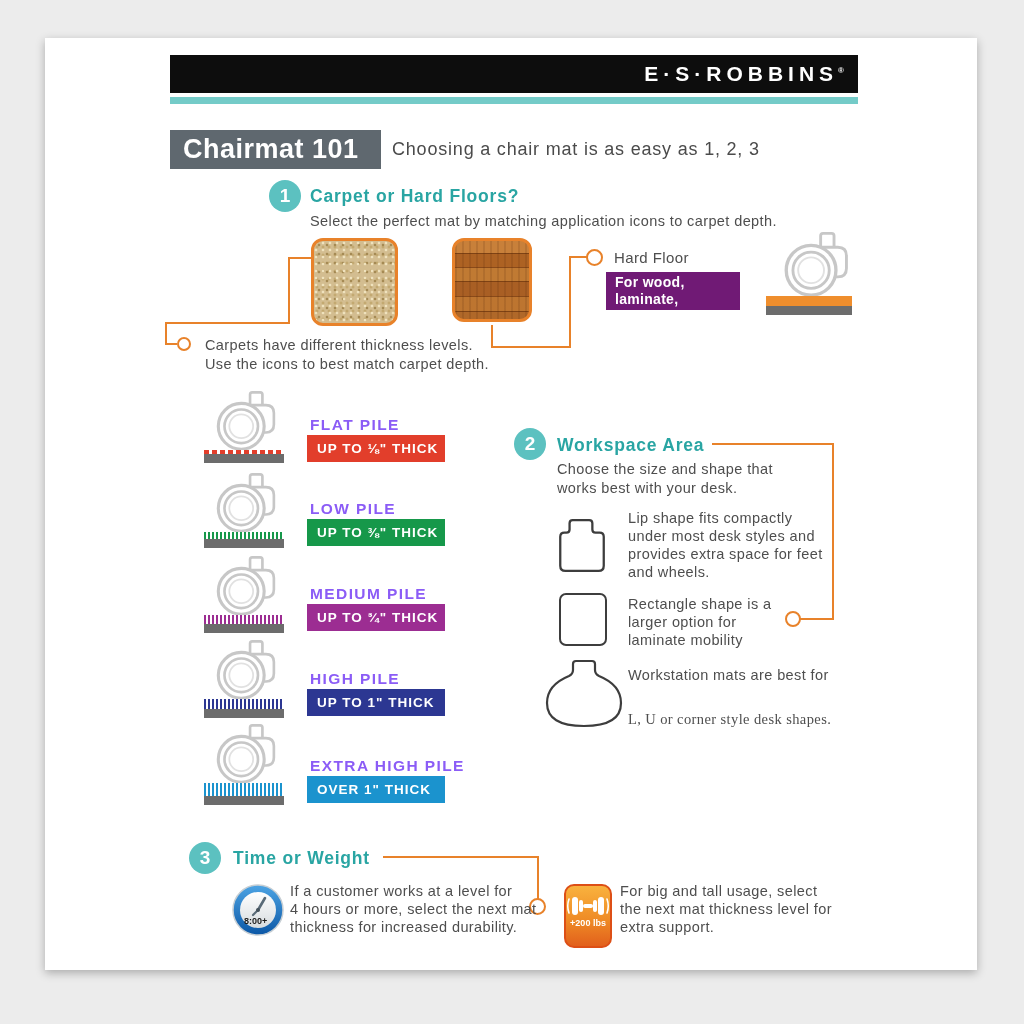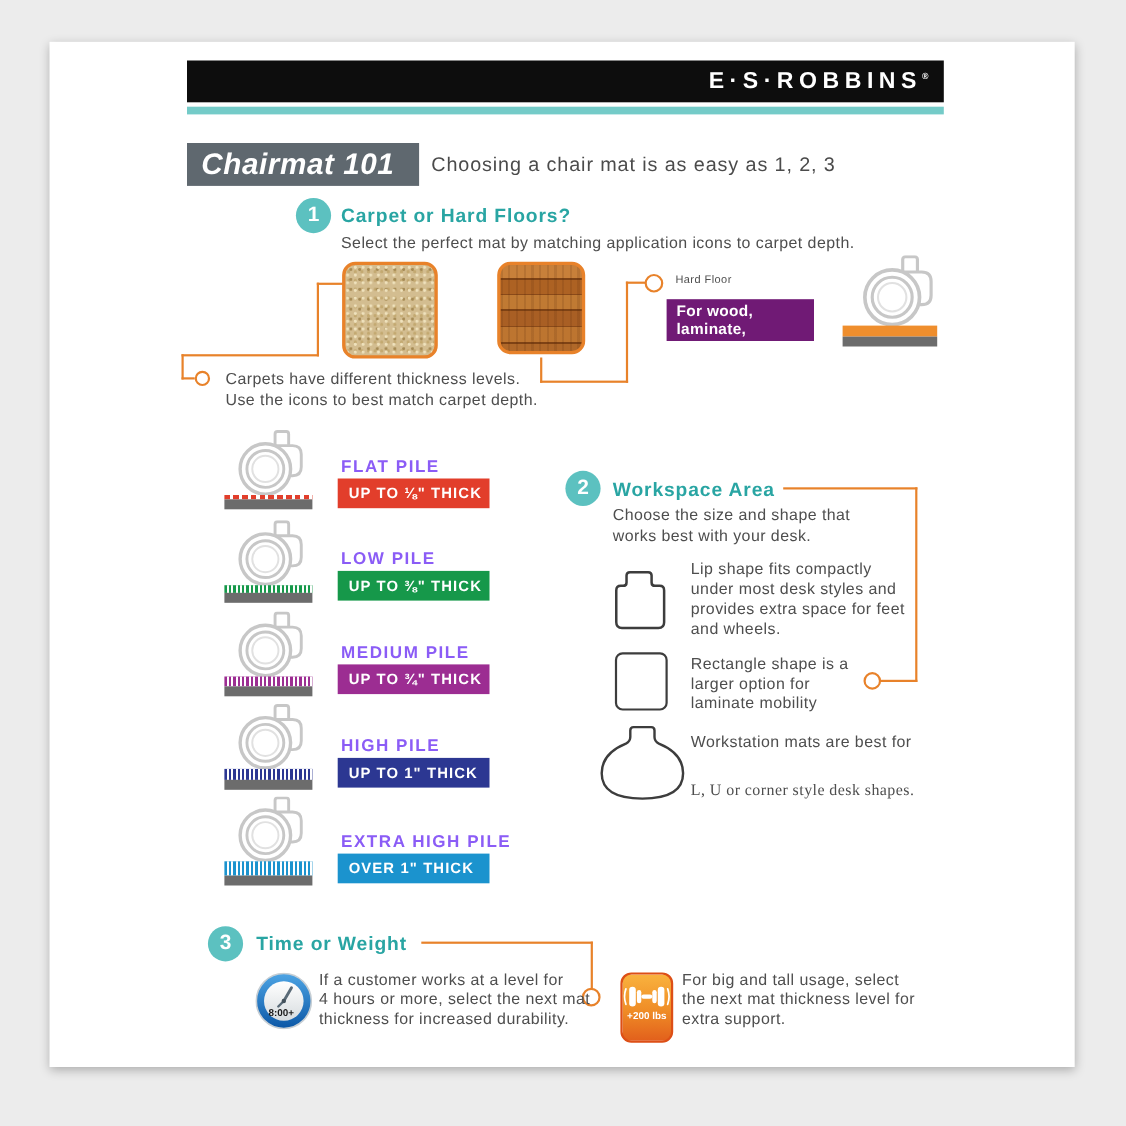--- a/index.html
+++ b/index.html
@@ -14,21 +14,21 @@
     left:45px;top:38px;width:932px;height:932px;background:#ffffff;
     box-shadow:0 3px 9px rgba(0,0,0,.28);
   }
   
   .brandbar{left:170px;top:55px;width:688px;height:38px;background:#0d0d0d;
     display:flex;align-items:center;justify-content:flex-end;padding-right:14px;box-sizing:border-box;}
   .brandlogo{color:#fff;font-weight:bold;font-size:21px;letter-spacing:5px;}
   .brandlogo sup{font-size:8px;letter-spacing:0;}
   .stripe{left:170px;top:97px;width:688px;height:7px;background:#74cbc8;}
   .badge{left:170px;top:130px;width:211px;height:39px;background:#5f686f;color:#fff;
-    font-weight:bold;font-size:27px;line-height:39px;padding-left:13px;box-sizing:border-box;letter-spacing:.5px;font-style:italic;}
+    font-weight:bold;font-size:27px;line-height:39px;padding-left:13px;box-sizing:border-box;letter-spacing:.5px;}
   .subtitle{left:392px;top:139px;font-size:18px;color:#4b4b4b;letter-spacing:.8px;}
   
   .stepnum{width:32px;height:32px;border-radius:50%;background:#5cc1c0;color:#fff;
     font-weight:bold;font-size:19px;display:flex;align-items:center;justify-content:center;}
   .stepheading{color:#29a5a3;font-weight:bold;font-size:17.5px;letter-spacing:.8px;}
   .body-text{font-size:14.5px;color:#4e4e4e;letter-spacing:.4px;white-space:nowrap;}
   
   .swatch{border:3px solid #e8822a;border-radius:12px;box-sizing:border-box;}
   .carpet-bg{
     background-color:#d3bd90;
@@ -108,21 +108,21 @@
 <div class="abs oline" style="left:165px;top:343px;width:12px;height:2px;"></div>
 <div class="abs onode" style="left:177px;top:337px;width:14px;height:14px;"></div>
 <div class="abs body-text" style="left:205px;top:337px;">Carpets have different thickness levels.</div>
 <div class="abs body-text" style="left:205px;top:356px;">Use the icons to best match carpet depth.</div>
 
 <div class="abs oline" style="left:491px;top:325px;width:2px;height:23px;"></div>
 <div class="abs oline" style="left:491px;top:346px;width:80px;height:2px;"></div>
 <div class="abs oline" style="left:569px;top:256px;width:2px;height:92px;"></div>
 <div class="abs oline" style="left:569px;top:256px;width:18px;height:2px;"></div>
 <div class="abs onode" style="left:586px;top:249px;width:17px;height:17px;"></div>
-<div class="abs body-text" style="left:614px;top:249px;font-size:10px;">Hard Floor</div>
+<div class="abs body-text" style="left:614px;top:249px;font-size:15px;">Hard Floor</div>
 <div class="abs hfbox" style="left:606px;top:272px;width:134px;height:38px;">
   <div>For wood, laminate,</div>
   <div>tile and more.</div>
 </div>
 
 <div class="abs" style="left:763px;top:232px;width:90px;height:84px;">
   <svg class="abs" style="left:10px;top:0;" width="80" height="65" viewBox="0 0 80 68">
       <use href="#caster"></use>
     </svg>
   <div class="abs" style="left:3px;top:64px;width:86px;height:10px;background:#ef8e2d;"></div>

